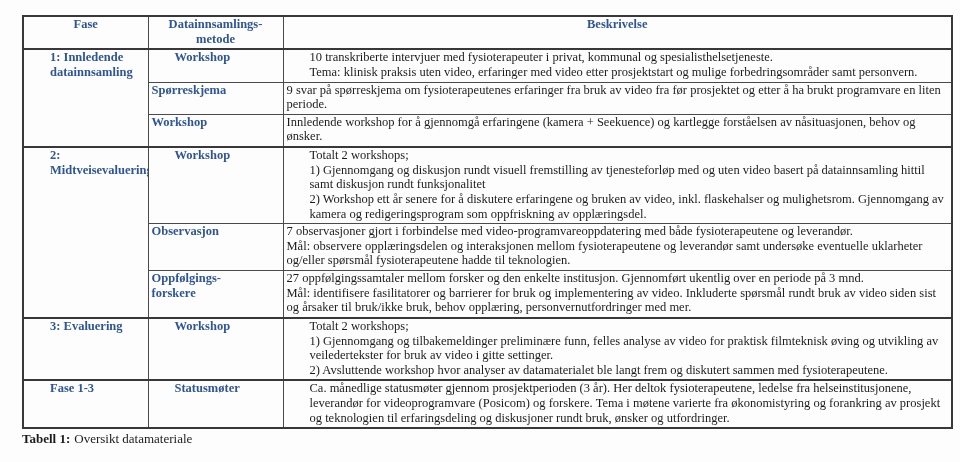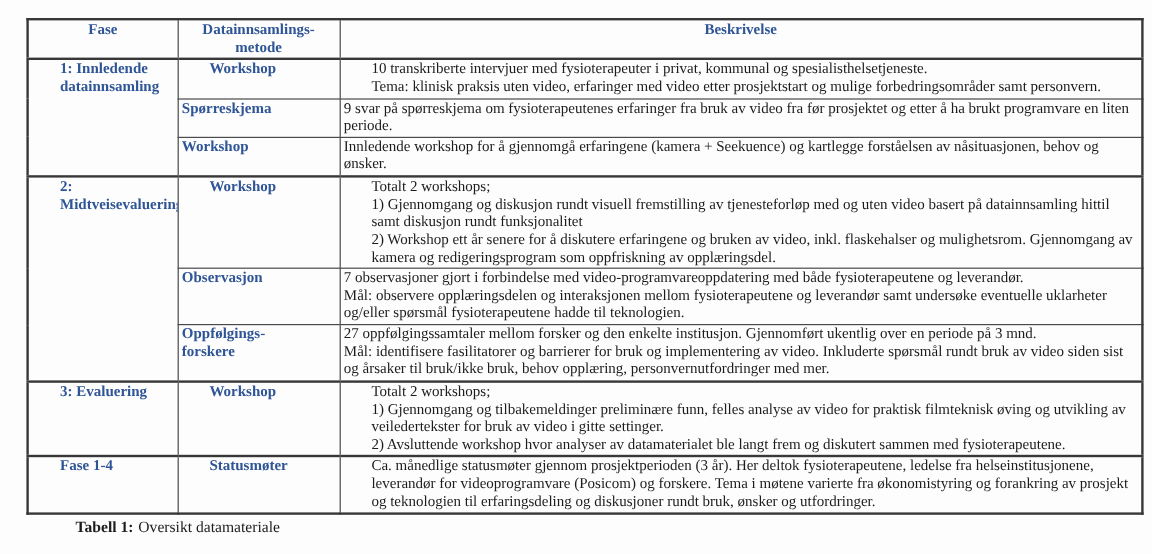--- a/index.html
+++ b/index.html
@@ -49,21 +49,21 @@
   td.desc{color:var(--text);}
   tr.group-start th,tr.group-start td{
     border-top:2px solid var(--border-thick);
     padding-left:26px;
   }
   .caption{
     margin-top:3px;
     font-size:13px;
     line-height:1.15;
   }
-  .caption-label{font-weight:bold;margin-right:4px;margin-left:41px;}
+  .caption-label{font-weight:bold;margin-right:4px;}
 </style>
 </head>
 <body>
 
 <div class="page">
   <table class="data-table">
     <colgroup>
       <col class="c-fase">
       <col class="c-metode">
       <col class="c-beskrivelse">
@@ -112,21 +112,21 @@
 Mål: identifisere fasilitatorer og barrierer for bruk og implementering av video. Inkluderte spørsmål rundt bruk av video siden sist og årsaker til bruk/ikke bruk, behov opplæring, personvernutfordringer med mer.</td>
       </tr>
       <tr class="group-start">
         <td class="phase">3: Evaluering</td>
         <td class="method">Workshop</td>
         <td class="desc">Totalt 2 workshops;
 1) Gjennomgang og tilbakemeldinger preliminære funn, felles analyse av video for praktisk filmteknisk øving og utvikling av veiledertekster for bruk av video i gitte settinger.
 2) Avsluttende workshop hvor analyser av datamaterialet ble langt frem og diskutert sammen med fysioterapeutene.</td>
       </tr>
       <tr class="group-start">
-        <td class="phase">Fase 1-4</td>
+        <td class="phase">Fase 1-3</td>
         <td class="method">Statusmøter</td>
         <td class="desc">Ca. månedlige statusmøter gjennom prosjektperioden (3 år). Her deltok fysioterapeutene, ledelse fra helseinstitusjonene, leverandør for videoprogramvare (Posicom) og forskere. Tema i møtene varierte fra økonomistyring og forankring av prosjekt og teknologien til erfaringsdeling og diskusjoner rundt bruk, ønsker og utfordringer.</td>
       </tr>
     </tbody>
   </table>
   <div class="caption">
     <span class="caption-label">Tabell 1:</span><span>Oversikt datamateriale</span>
   </div>
 </div>
 

